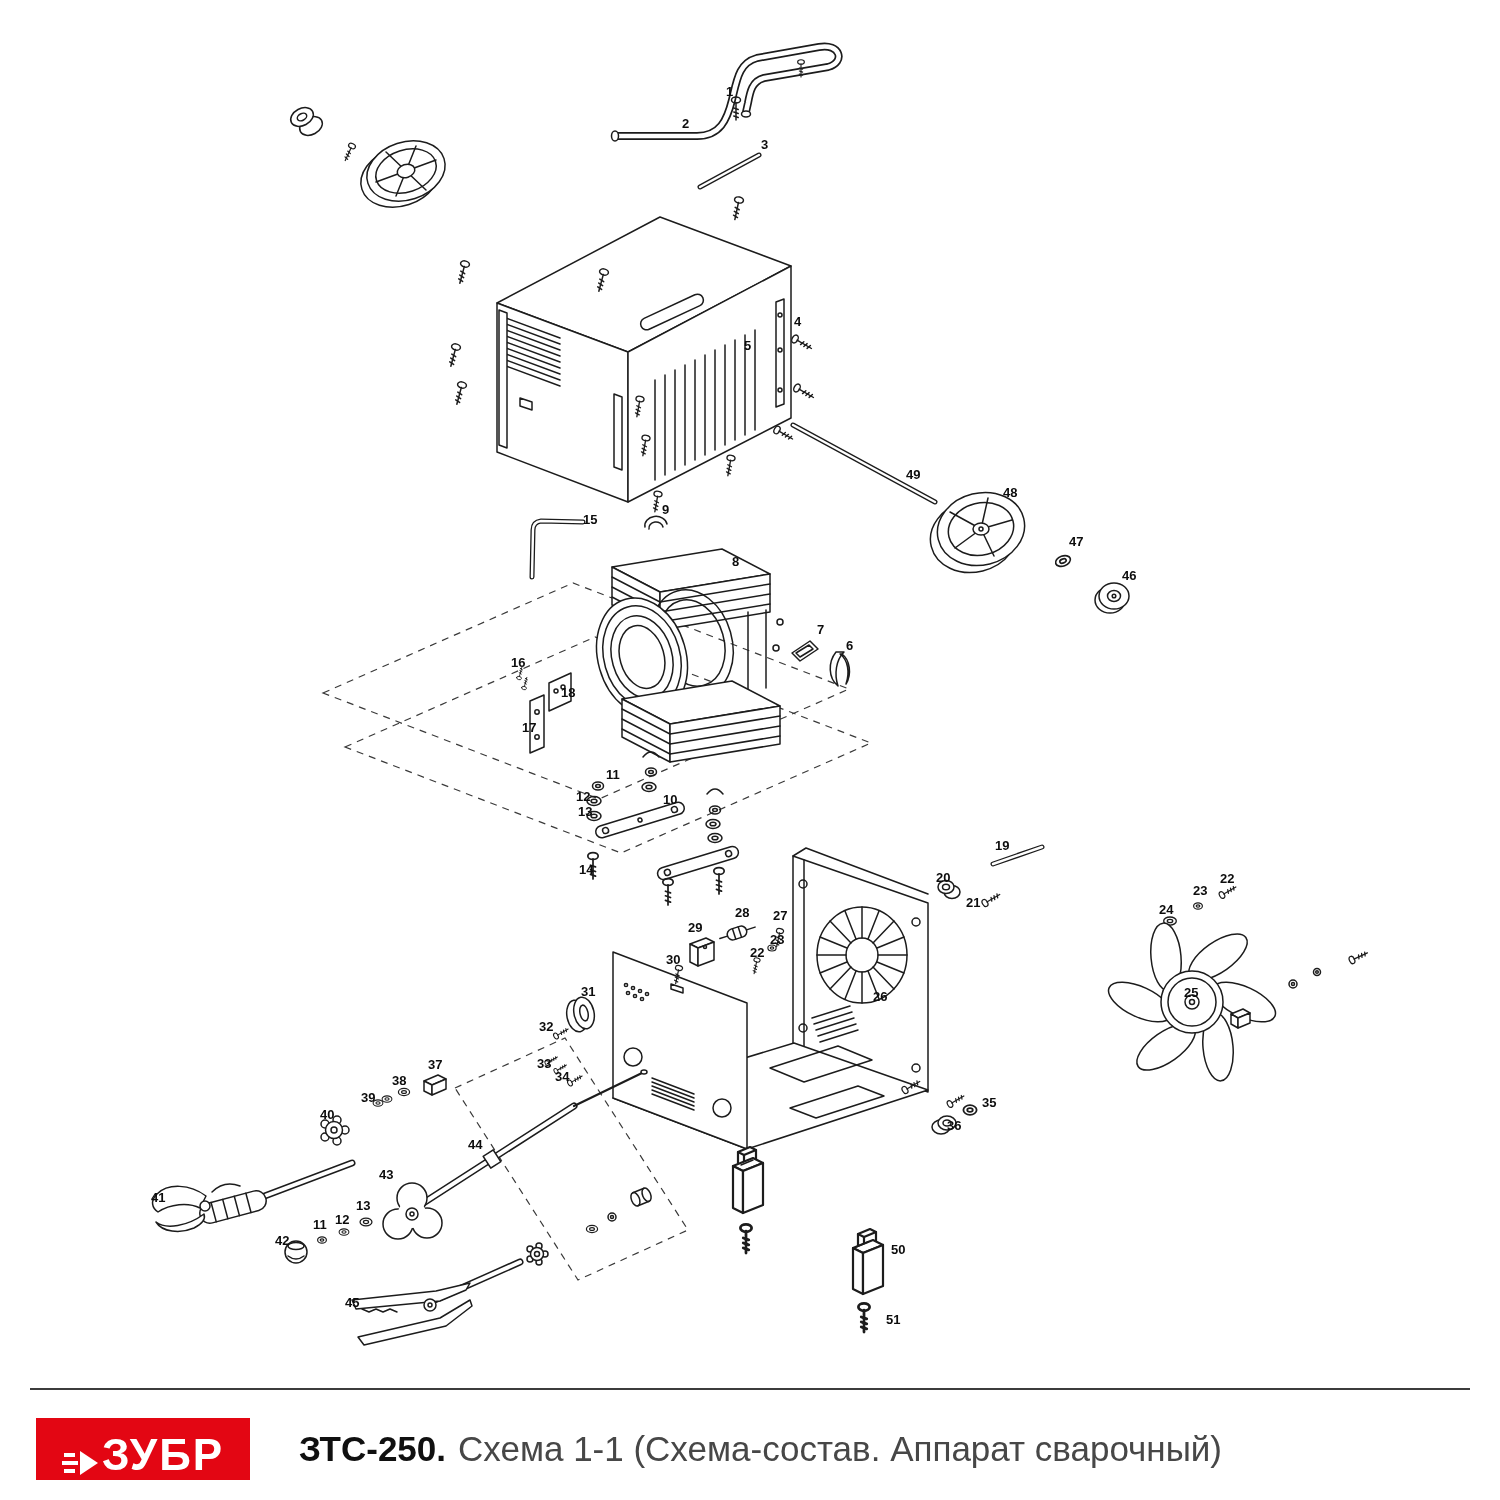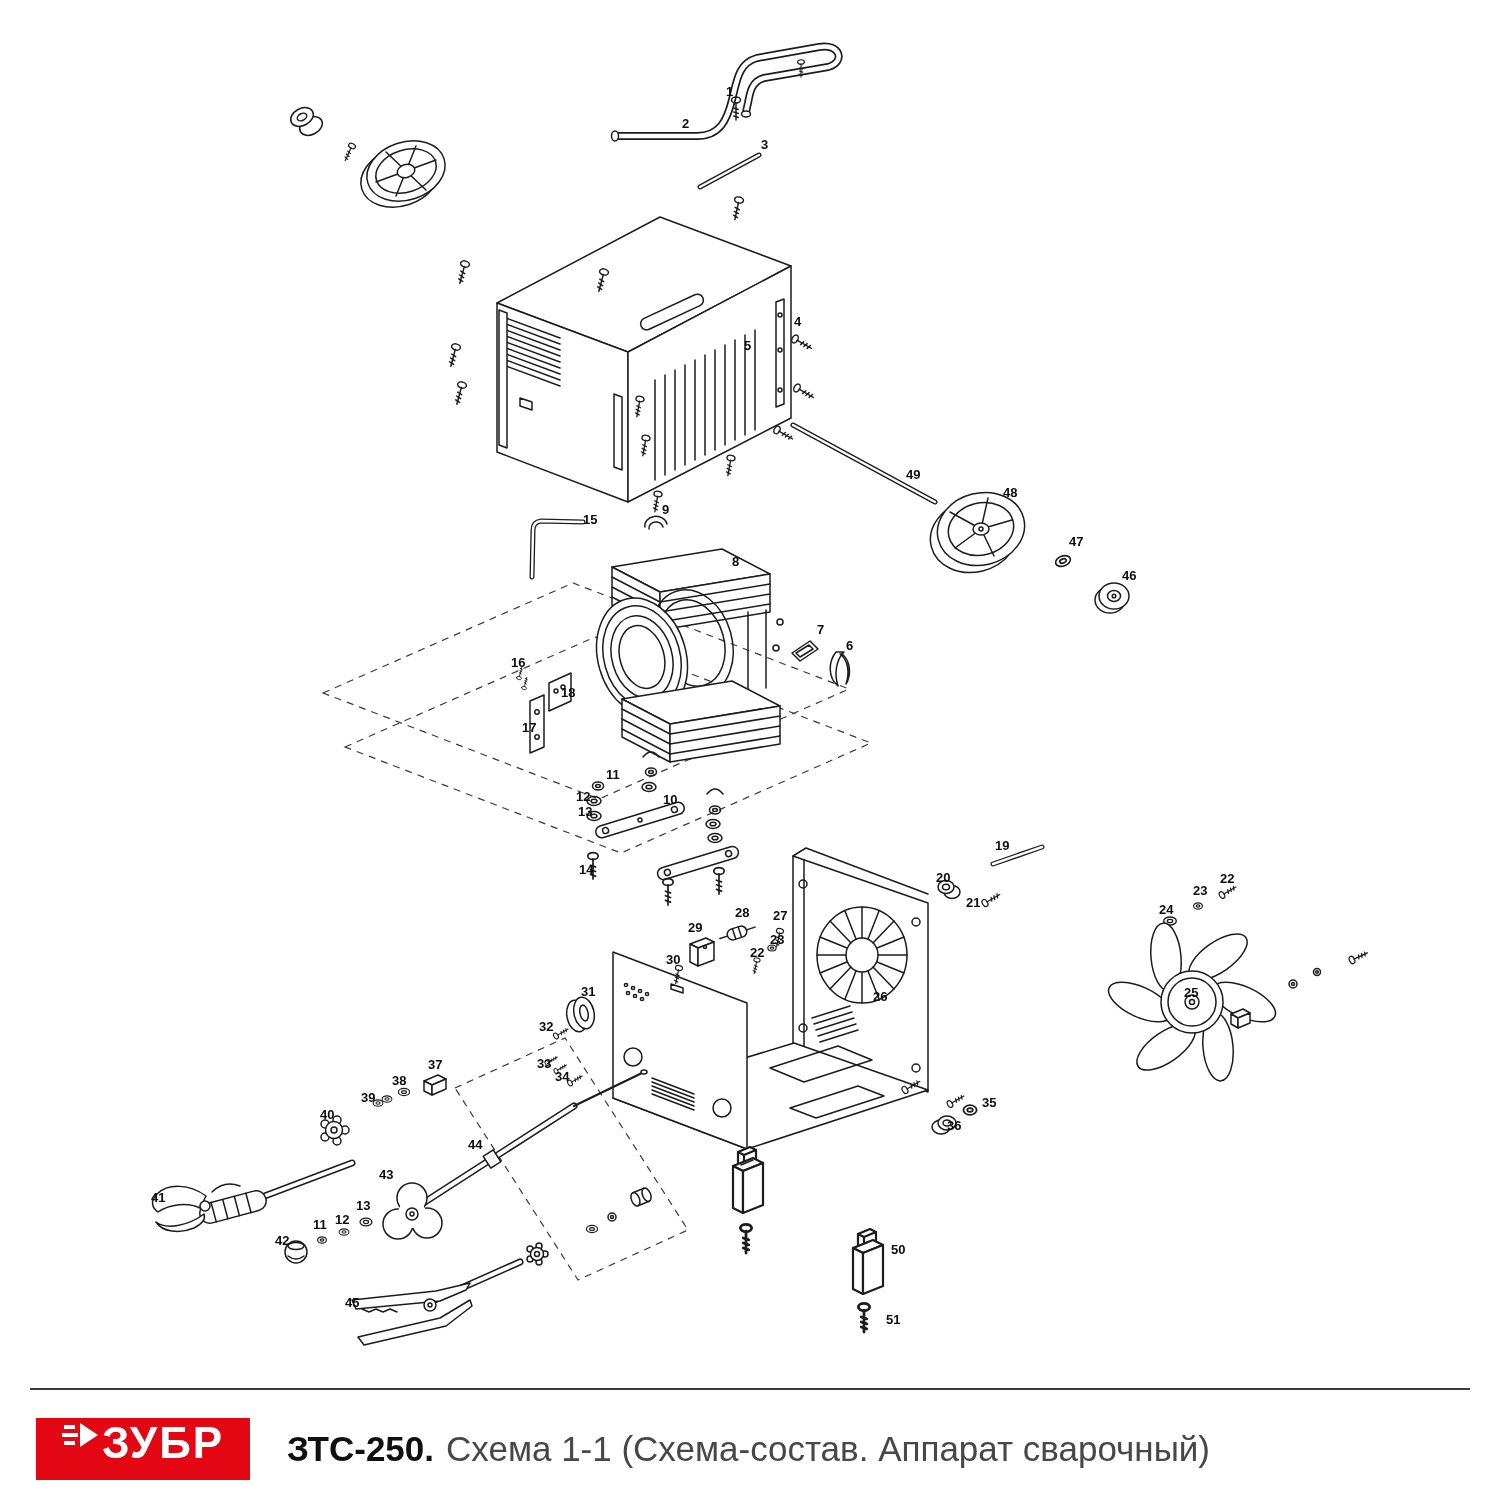--- a/index.html
+++ b/index.html
@@ -17,23 +17,23 @@
   .tube-o2{fill:none;stroke:#1c1c1c;stroke-width:5;stroke-linecap:round;}
   .tube-i2{fill:none;stroke:#ffffff;stroke-width:2.4;stroke-linecap:round;}
   .tube-o3{fill:none;stroke:#1c1c1c;stroke-width:7;stroke-linecap:round;}
   .tube-i3{fill:none;stroke:#ffffff;stroke-width:4;stroke-linecap:round;}
   #labels-layer text{font:bold 13px "Liberation Sans",sans-serif;fill:#0d0d0d;}
 
   
   .footer{position:absolute;left:0;top:1388px;width:1500px;}
   .footer-rule{margin:0 30px;border-top:2px solid #3c3c3c;}
   .footer-row{display:flex;align-items:center;margin:28px 36px 0 36px;}
-  .logo{display:flex;align-items:flex-start;justify-content:center;gap:0;
+  .logo{display:flex;align-items:flex-end;justify-content:center;gap:0;
         width:214px;height:62px;font-weight:bold;font-size:44px;letter-spacing:2px;flex:0 0 auto;}
-  .title{font-size:35px;color:#474747;margin-left:37px;white-space:nowrap;}
+  .title{font-size:35px;color:#474747;margin-left:49px;white-space:nowrap;}
   .model{font-weight:bold;color:#101010;margin-right:12px;}
 </style>
 </head>
 <body>
 
 <div class="page">
 
 <svg id="diagram-svg" viewBox="0 0 1500 1390" width="1500" height="1390" xmlns="http://www.w3.org/2000/svg">
   <defs>
     <g id="screw">

